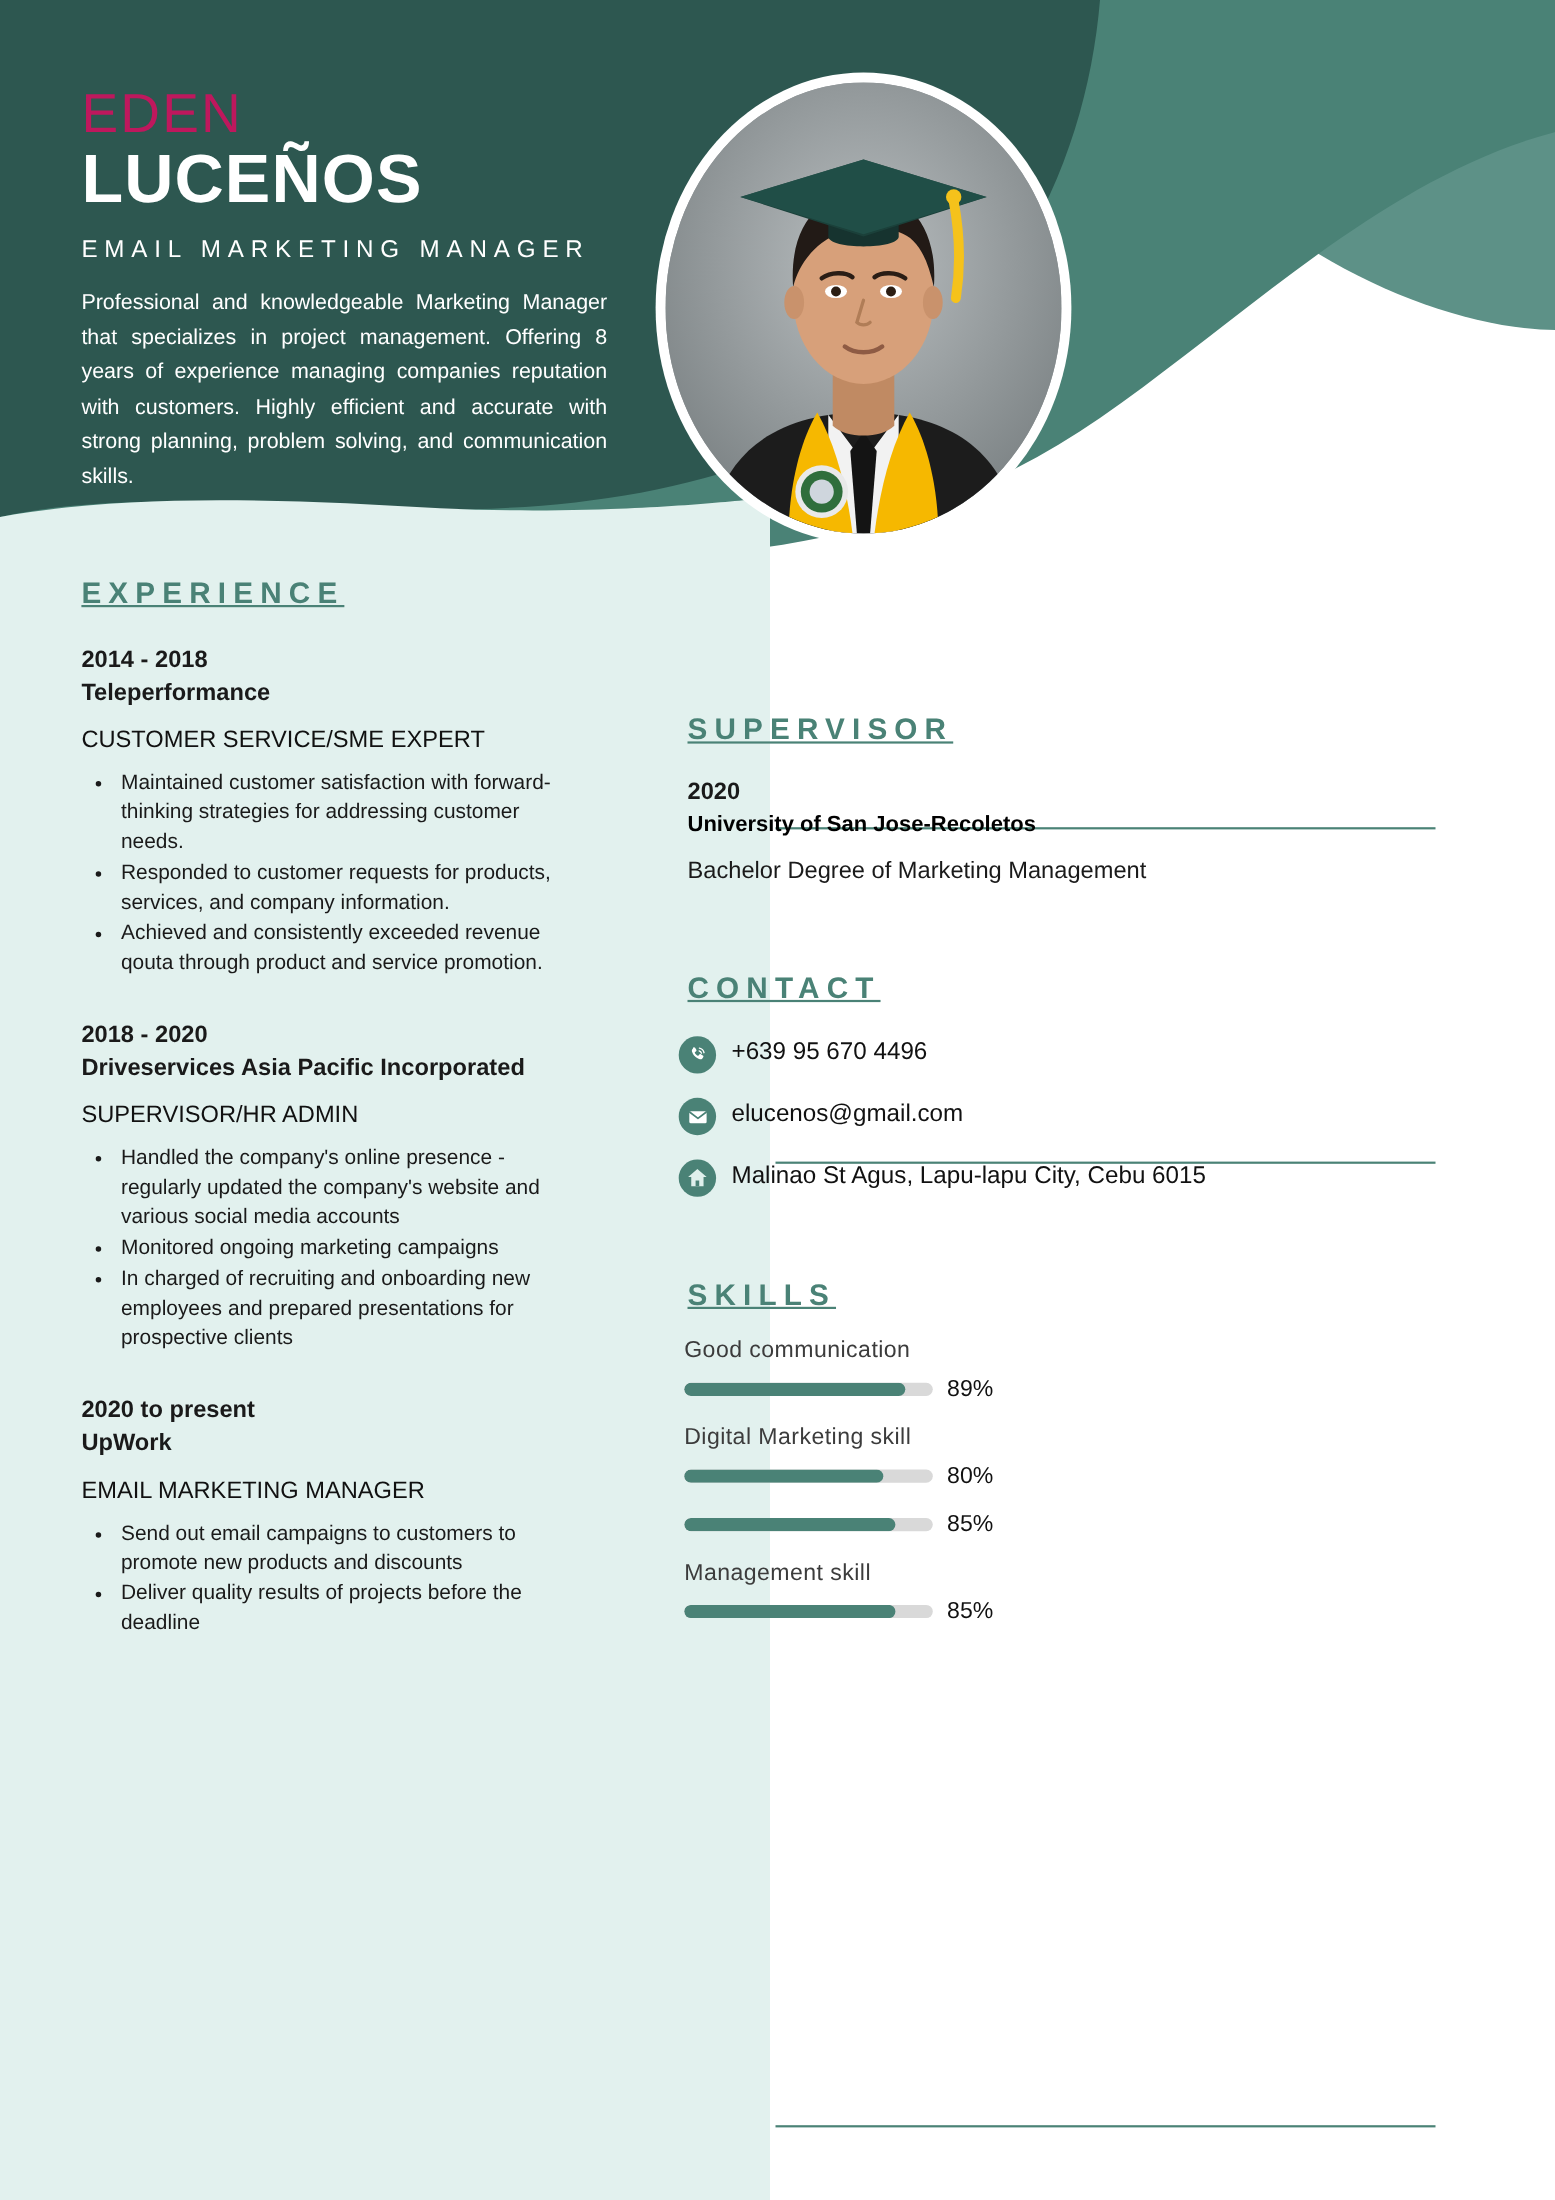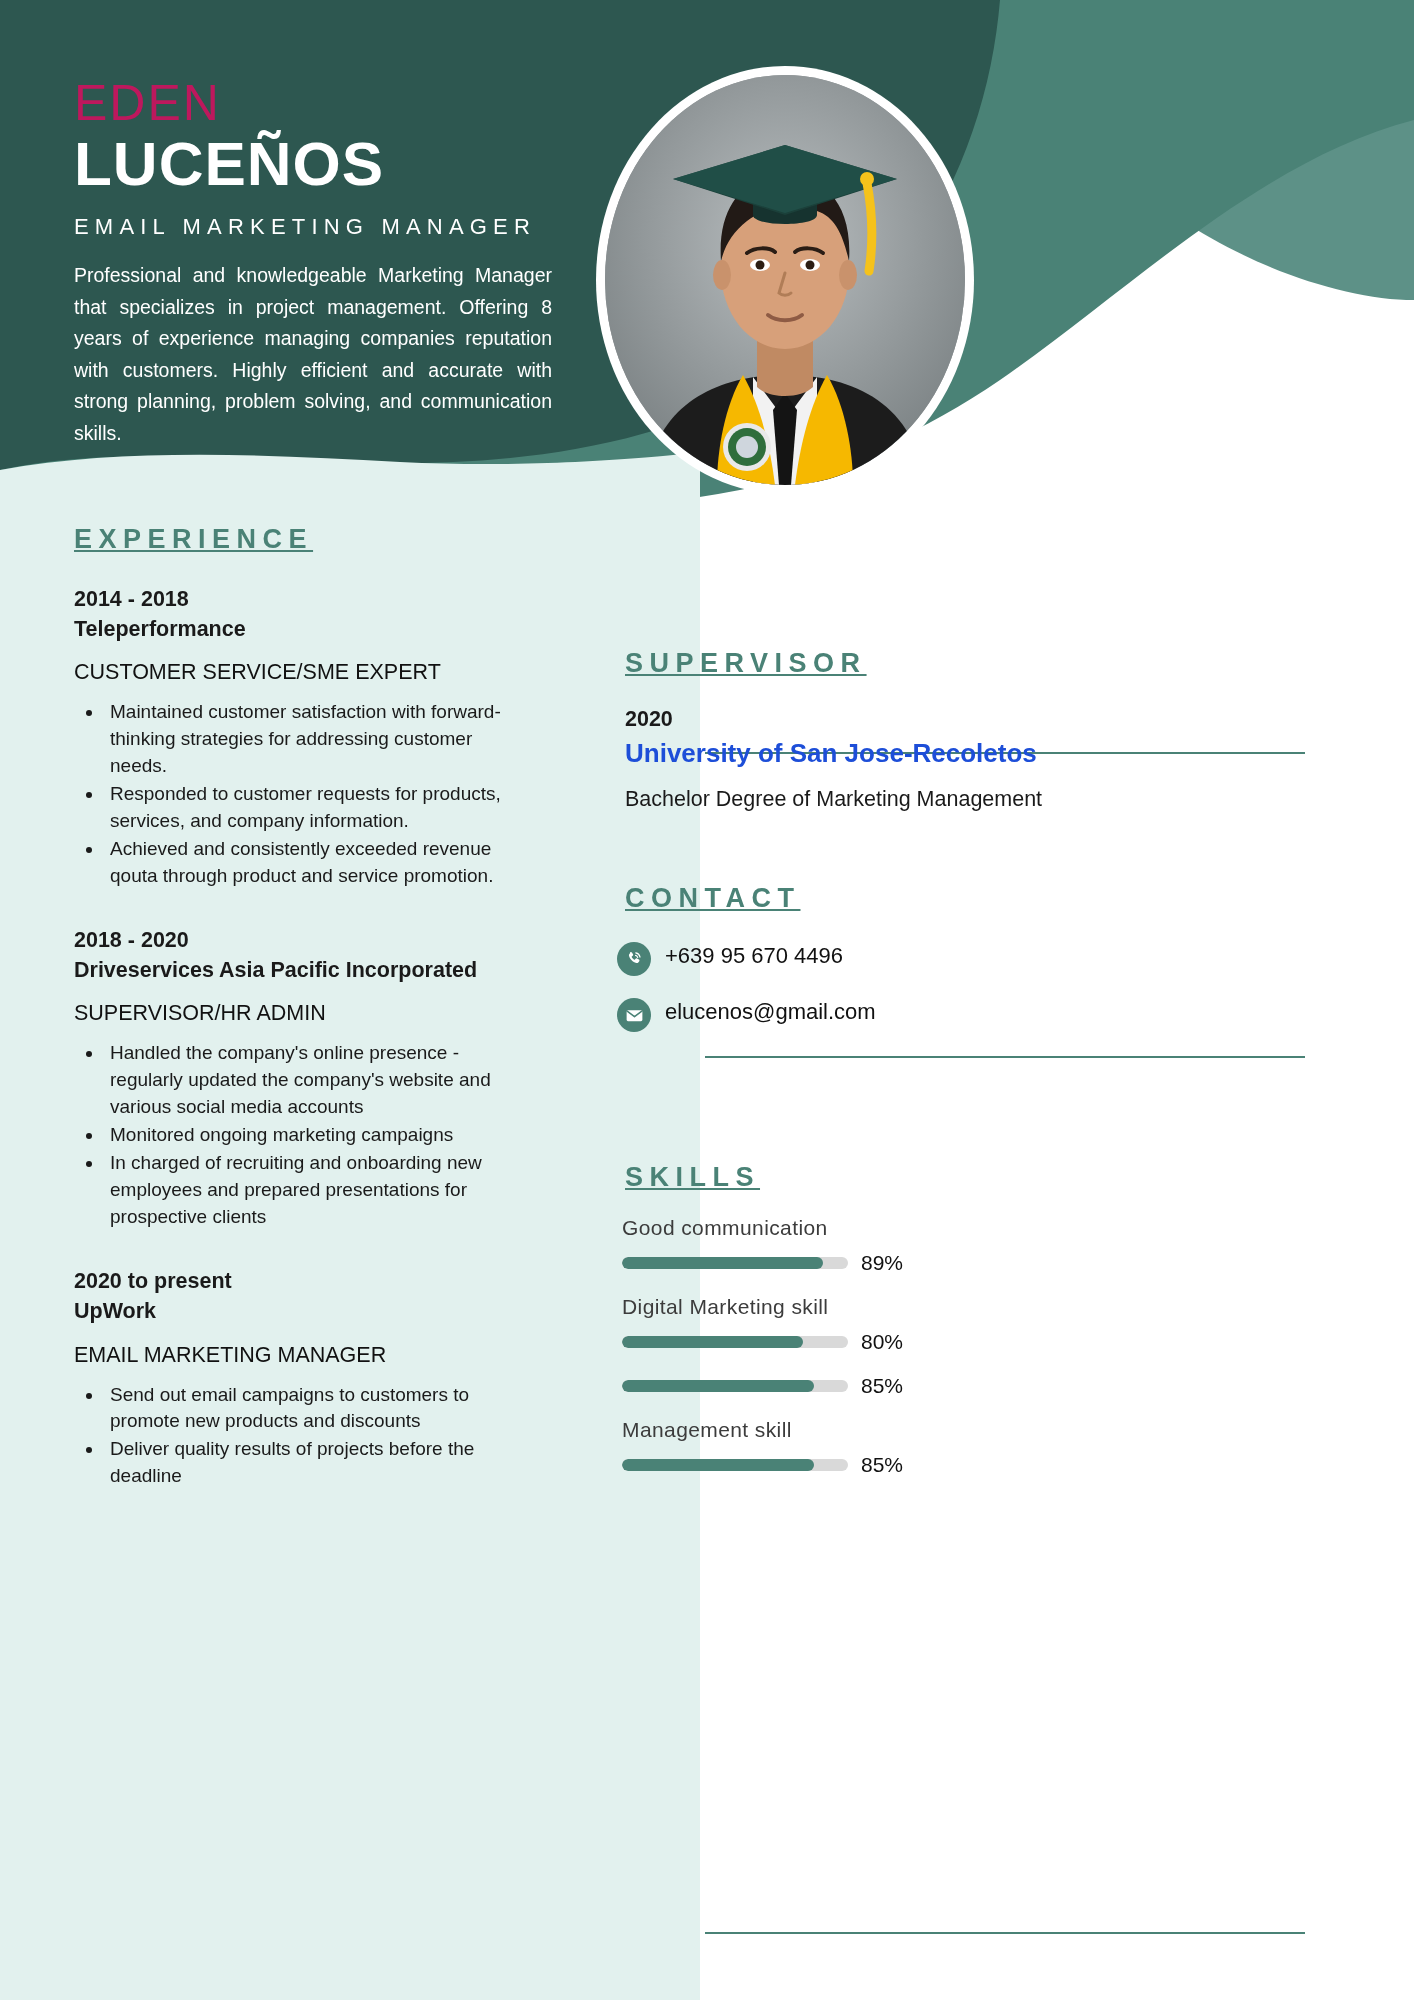--- a/index.html
+++ b/index.html
@@ -78,21 +78,21 @@
 
   
   .rule{position:absolute;height:2px;background:#4a8276;}
   .rule-1{left:705px;top:752px;width:600px;}
   .rule-2{left:705px;top:1056px;width:600px;}
   .rule-3{left:705px;top:1932px;width:600px;}
 
   .education-head{position:absolute;left:625px;top:648px;font-size:27px;}
   .education-body{position:absolute;left:625px;top:692px;width:640px;}
   .edu-year{font-size:21.5px;font-weight:bold;color:#1a1a1a;line-height:1.42;margin-top:12px;}
-  .edu-school{font-size:26px;font-weight:bold;color:#1d4ed8;line-height:1.42;}
+  .edu-school{font-size:20px;font-weight:bold;color:#000000;line-height:1.42;}
   .edu-degree{font-size:21.5px;color:#1a1a1a;margin-top:16px;}
 
   .contact-head{position:absolute;left:625px;top:883px;font-size:27px;}
   .contact-list{position:absolute;left:617px;top:940px;width:660px;}
   .contact-row{display:flex;align-items:flex-start;margin-bottom:20px;}
   .c-icon{
     width:34px;height:34px;border-radius:50%;background:#4a8276;
     flex:0 0 34px;margin-right:14px;margin-top:2px;
     display:flex;align-items:center;justify-content:center;
   }
@@ -264,20 +264,29 @@
     <div class="contact-row">
       <span class="c-icon">
         <svg width="21" height="21" viewBox="0 0 24 24">
           <rect x="3" y="6" width="18" height="12.5" rx="1.6" fill="#ffffff"></rect>
           <path d="M3.6 7 12 13.4 20.4 7" stroke="#4a8276" stroke-width="1.8" fill="none" stroke-linecap="round" stroke-linejoin="round"></path>
         </svg>
       </span>
       <span class="c-text">elucenos@gmail.com</span>
     </div>
 
+    <div class="contact-row">
+      <span class="c-icon">
+        <svg width="22" height="22" viewBox="0 0 24 24">
+          <path d="M12 3 2.8 11h3.1v9h12.2v-9h3.1z" fill="#dff0ec"></path>
+          <rect x="10.2" y="14.4" width="3.6" height="5.6" fill="#4a8276"></rect>
+        </svg>
+      </span>
+      <span class="c-text">Malinao St Agus, Lapu-lapu City, Cebu 6015</span>
+    </div>
   </div>
 
   <div class="section-title skills-head">SKILLS</div>
 
   <div class="skills-list">
 
     <div class="skill">
       <div class="skill-name">Good communication</div>
       <div class="skill-row">
         <div class="bar-track">

